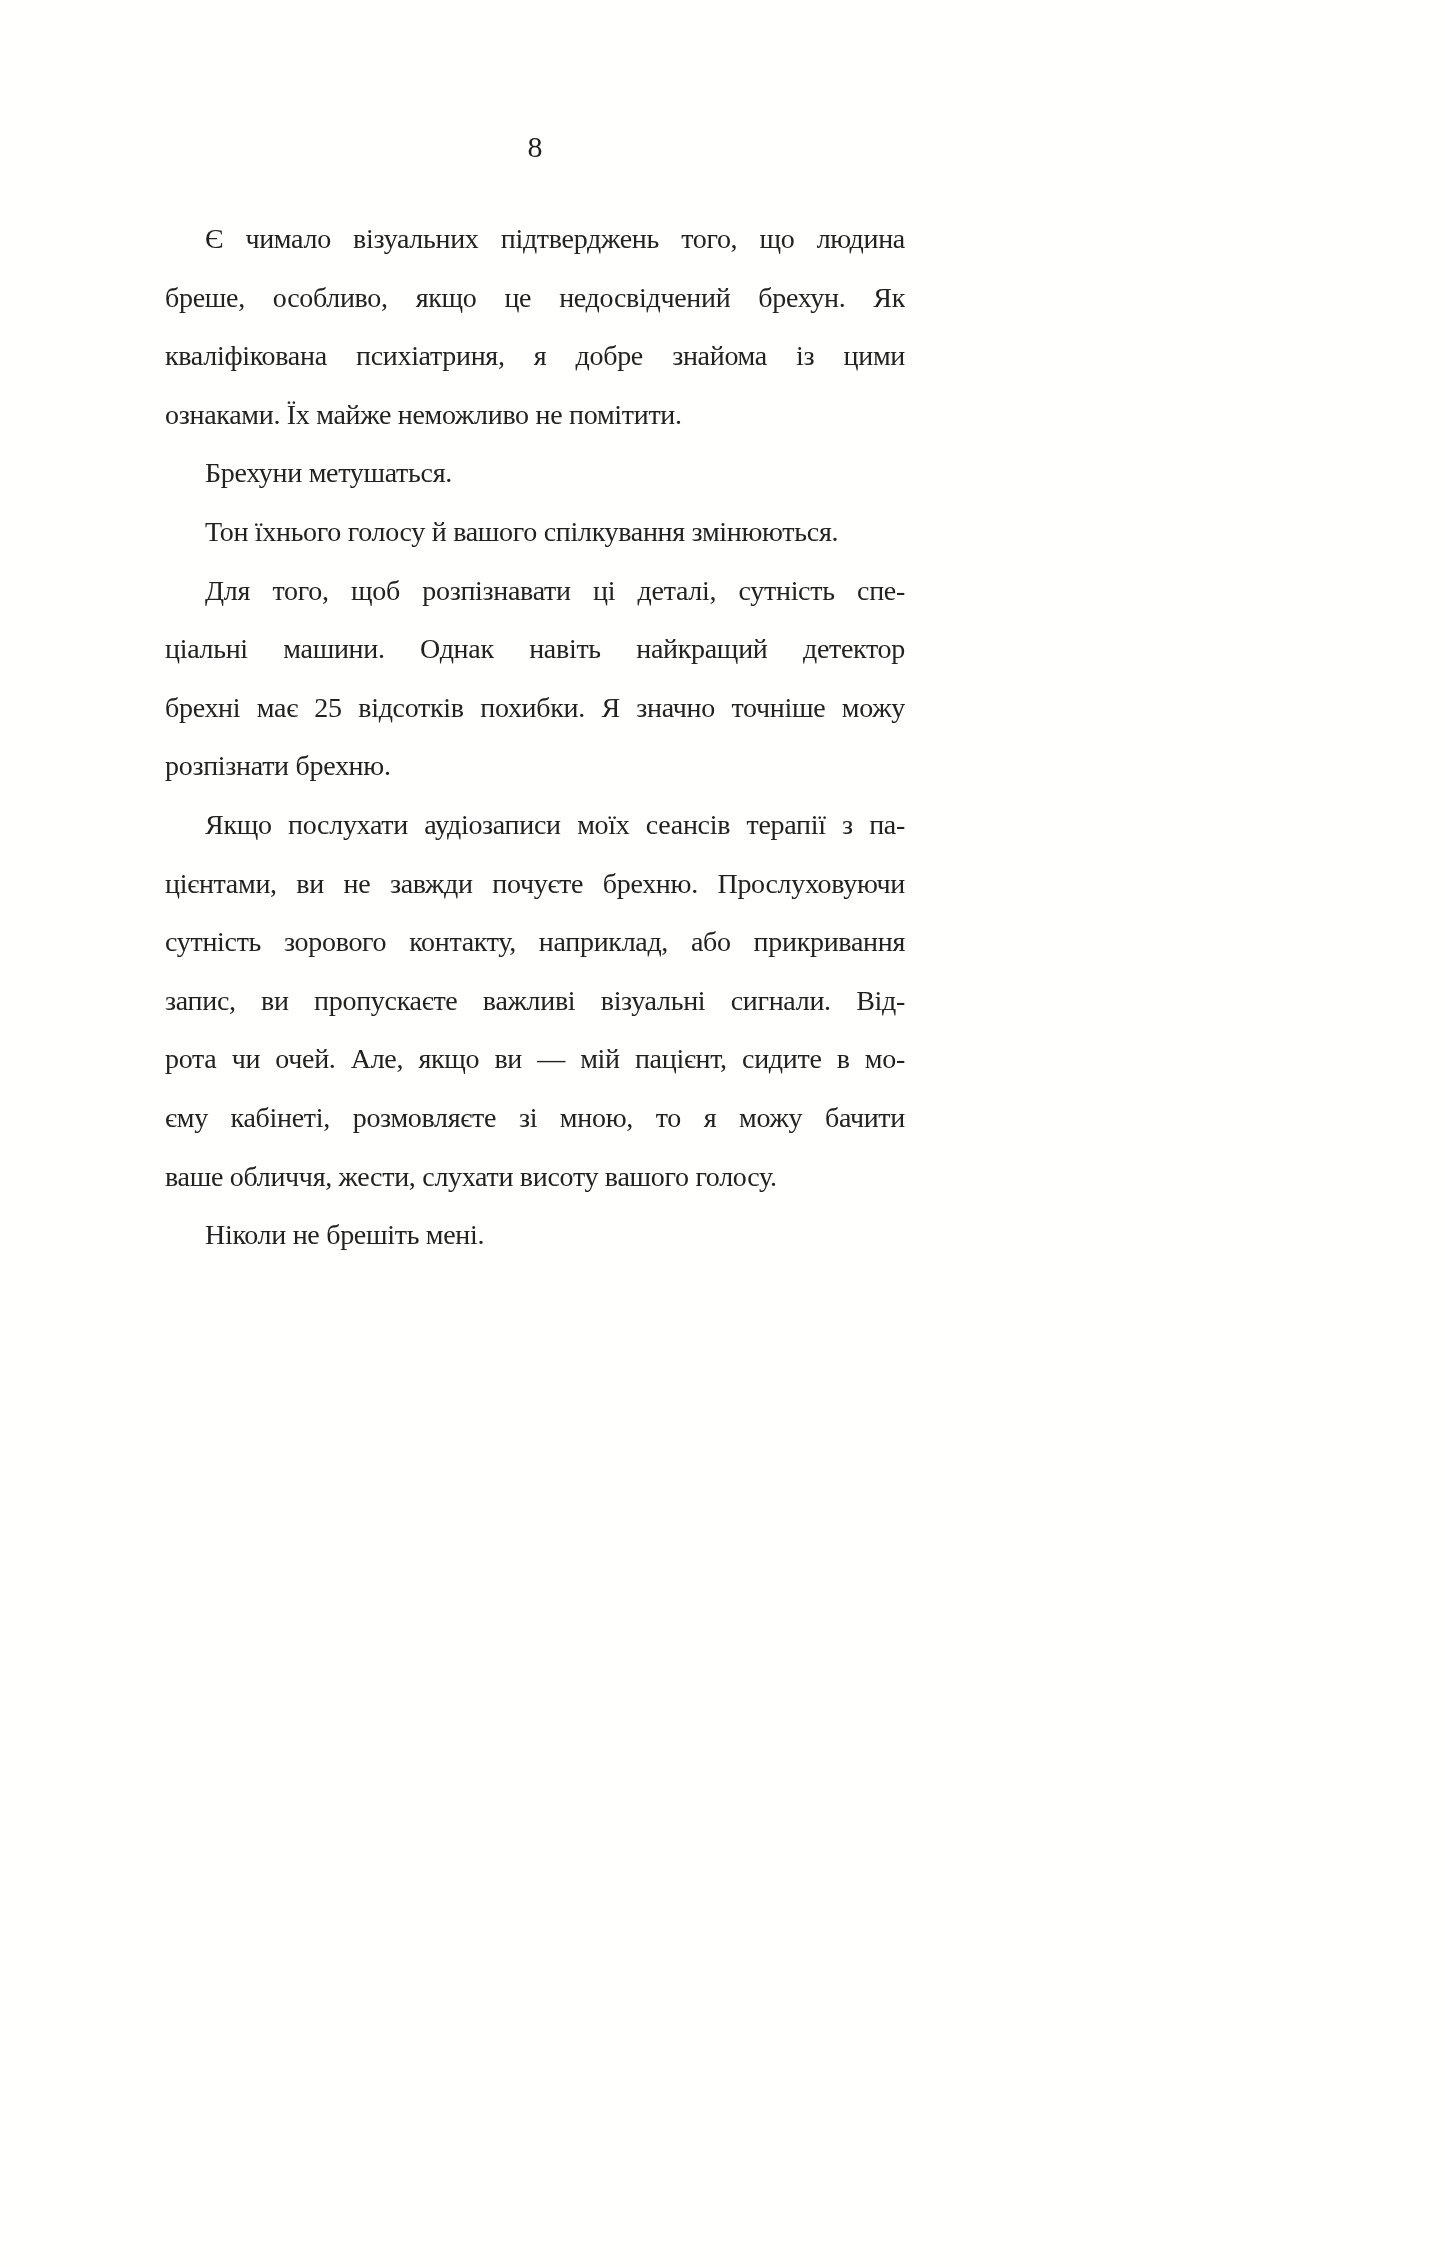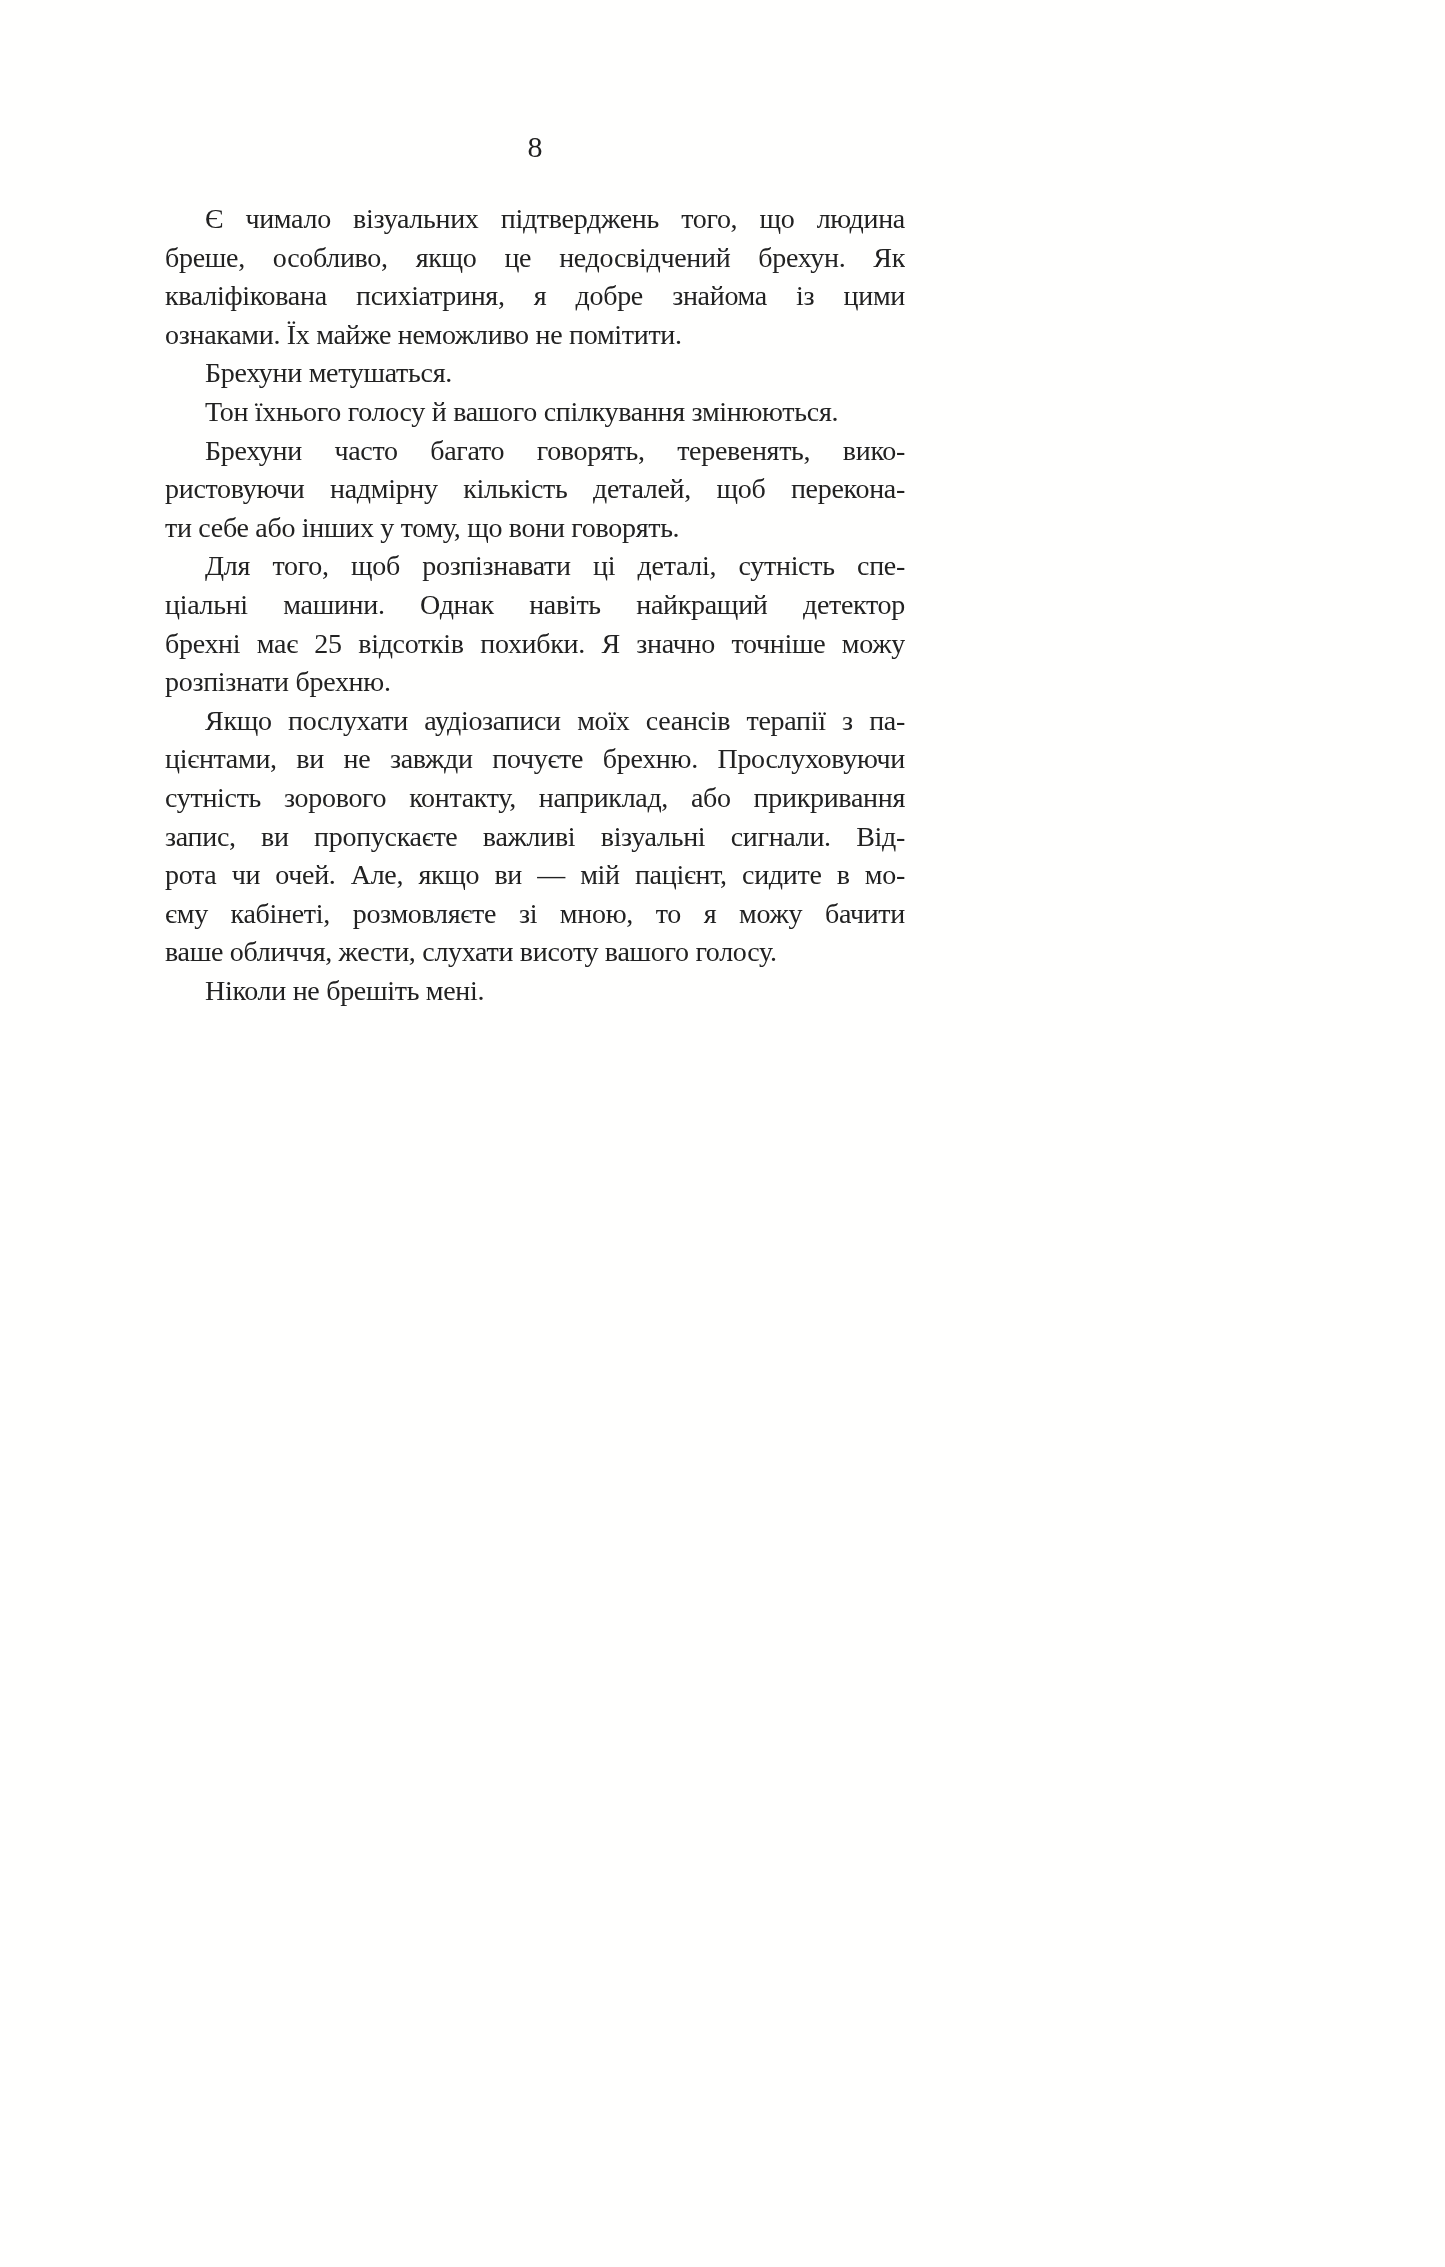--- a/index.html
+++ b/index.html
@@ -36,20 +36,21 @@
   }
   .paragraph {
     margin: 0;
     padding: 0;
   }
   .line {
     height: 38.6px;
     line-height: 38.6px;
     overflow: hidden;
     text-align: left;
+    margin-top: 20px;
   }
   .line.justify {
     text-align: justify;
   }
   .line.justify::after {
     content: "";
     display: inline-block;
     width: 100%;
     height: 0;
     line-height: 0;
@@ -71,25 +72,20 @@
         <div class="line justify">кваліфікована психіатриня, я добре знайома із цими</div>
         <div class="line">ознаками. Їх майже неможливо не помітити.</div>
       </div>
       <div class="paragraph">
         <div class="line indent">Брехуни метушаться.</div>
       </div>
       <div class="paragraph">
         <div class="line indent">Тон їхнього голосу й вашого спілкування змінюються.</div>
       </div>
       <div class="paragraph">
-        <div class="line justify indent">Брехуни часто багато говорять, теревенять, вико-</div>
-        <div class="line justify">ристовуючи надмірну кількість деталей, щоб перекона-</div>
-        <div class="line">ти себе або інших у тому, що вони говорять.</div>
-      </div>
-      <div class="paragraph">
         <div class="line justify indent">Для того, щоб розпізнавати ці деталі, сутність спе-</div>
         <div class="line justify">ціальні машини. Однак навіть найкращий детектор</div>
         <div class="line justify">брехні має 25 відсотків похибки. Я значно точніше можу</div>
         <div class="line">розпізнати брехню.</div>
       </div>
       <div class="paragraph">
         <div class="line justify indent">Якщо послухати аудіозаписи моїх сеансів терапії з па-</div>
         <div class="line justify">цієнтами, ви не завжди почуєте брехню. Прослуховуючи</div>
         <div class="line justify">сутність зорового контакту, наприклад, або прикривання</div>
         <div class="line justify">запис, ви пропускаєте важливі візуальні сигнали. Від-</div>

